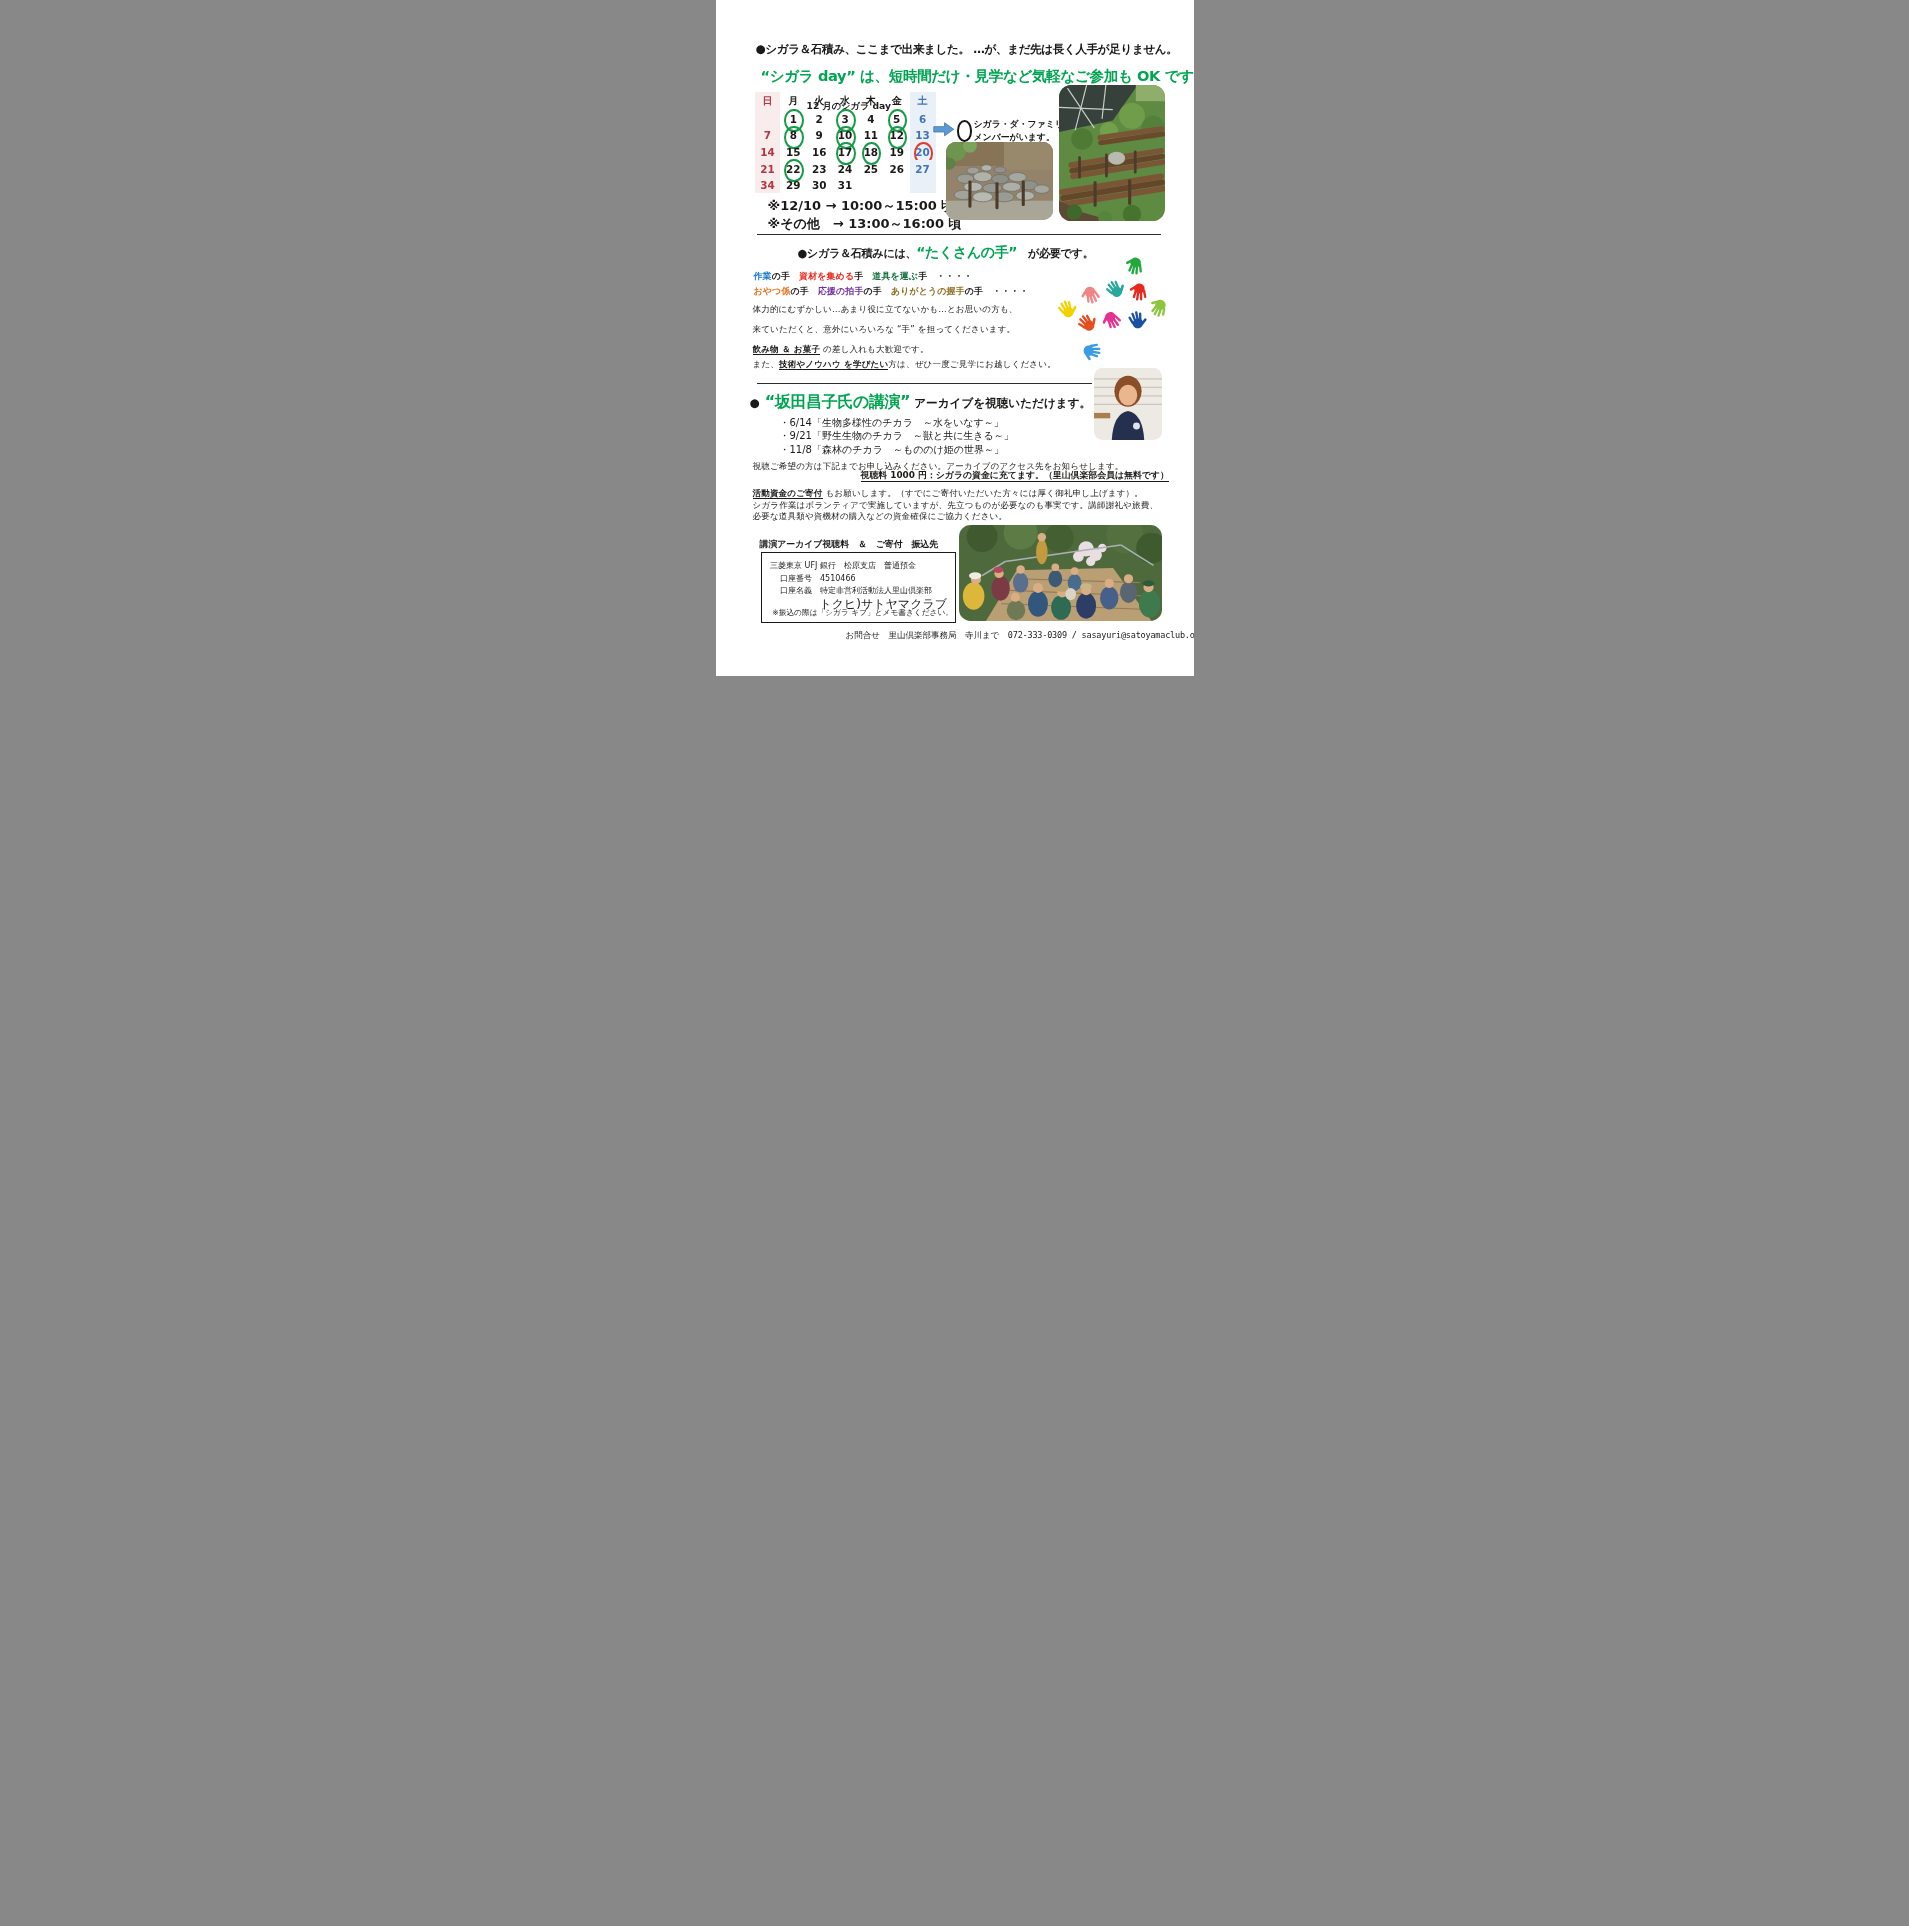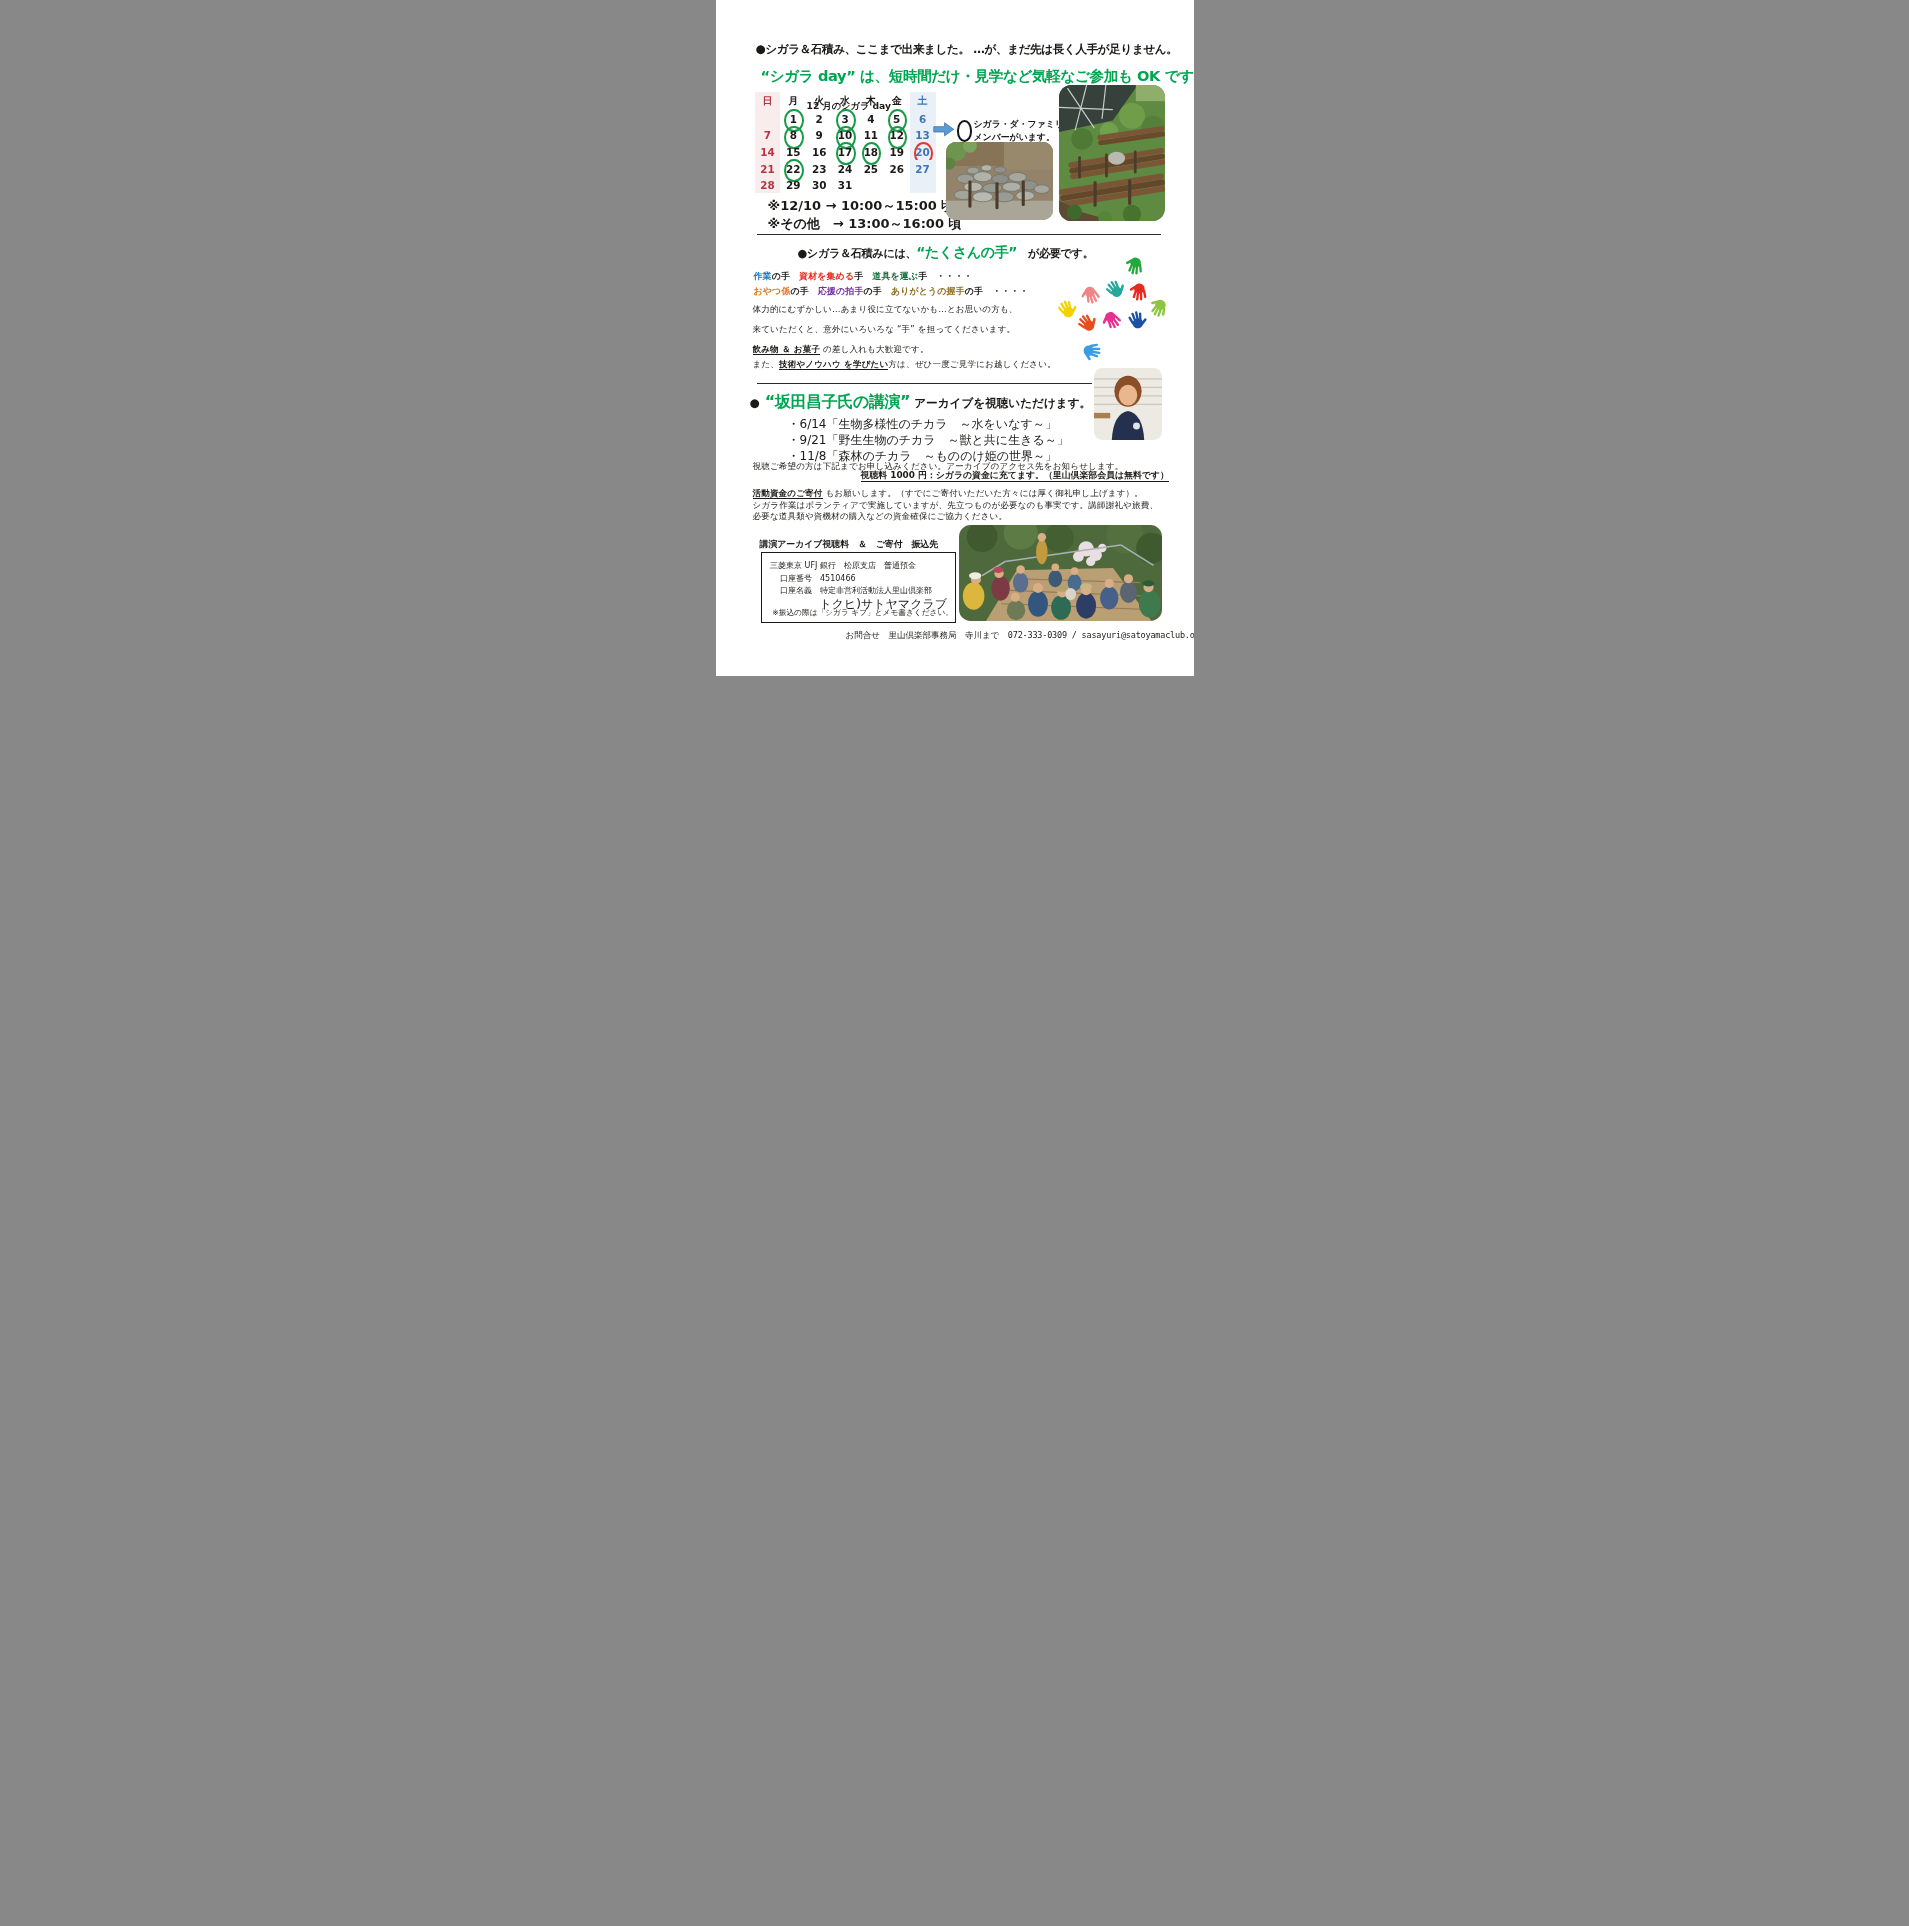--- a/index.html
+++ b/index.html
@@ -51,21 +51,21 @@
   .cline{left:38px;font-size:8.9px;font-weight:bold;letter-spacing:0.2px;}
   .p{font-size:8.5px;letter-spacing:0.2px;}
   #hands{position:absolute;left:0;top:0;width:478px;height:676px;pointer-events:none;}
   .hand{position:absolute;width:20px;height:22px;}
   .hand svg{display:block;width:100%;height:100%;}
 
   
   .sec3h{left:34px;top:392px;}
   .sec3h .blk{font-size:11.6px;font-weight:bold;}
   .sec3h .grn{font-size:16px;font-weight:bold;letter-spacing:-0.4px;}
-  #lectures{position:absolute;left:72px;top:416px;font-size:12px;line-height:1.34;}
+  #lectures{position:absolute;left:64px;top:416px;font-size:10px;line-height:1.34;}
   .fee{left:145px;top:469px;font-size:8.9px;font-weight:bold;}
 
   
   .bank-label{left:44px;top:538px;font-size:8.9px;font-weight:bold;}
   .bank-box{left:45px;top:552px;width:193px;height:69px;border:1.2px solid #1a1a1a;}
   .bank-box .l1{left:8.5px;top:7px;font-size:8px;}
   .bank-box .l2{left:18.5px;top:20px;font-size:8px;}
   .bank-box .l3{left:18.5px;top:32px;font-size:8px;}
   .bank-box .l4{left:58px;top:43px;font-size:12px;}
   .bank-box .l5{left:10.8px;top:55px;font-size:7.7px;}
@@ -189,21 +189,21 @@
         </div>
         <div class="cal-cell col5">
           <span>26</span>
         </div>
         <div class="cal-cell col6" style="color: rgb(63, 116, 181);">
           <span>27</span>
         </div>
       </div>
       <div class="cal-row">
         <div class="cal-cell col0" style="color: rgb(178, 55, 69);">
-          <span>28</span>
+          <span>34</span>
         </div>
         <div class="cal-cell col1">
           <span>29</span>
         </div>
         <div class="cal-cell col2">
           <span>30</span>
         </div>
         <div class="cal-cell col3">
           <span>31</span>
         </div>

